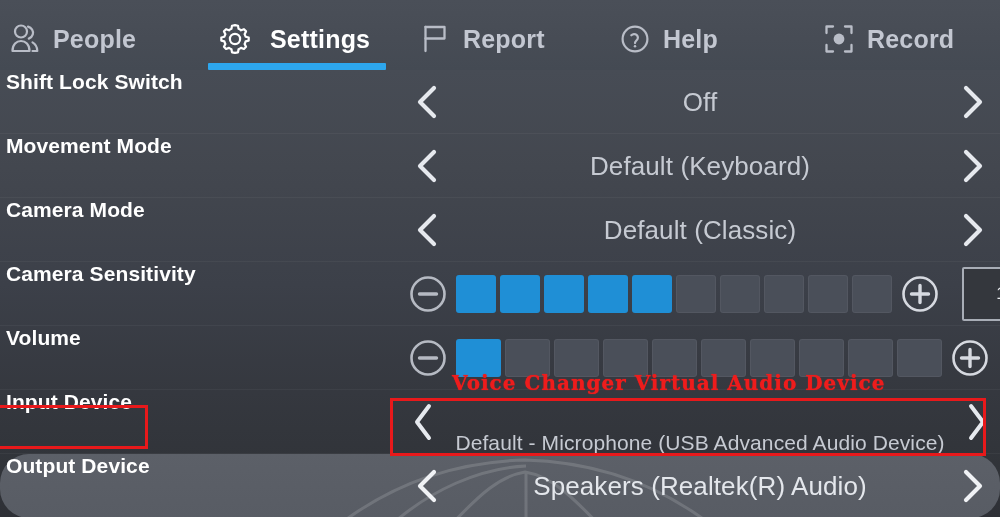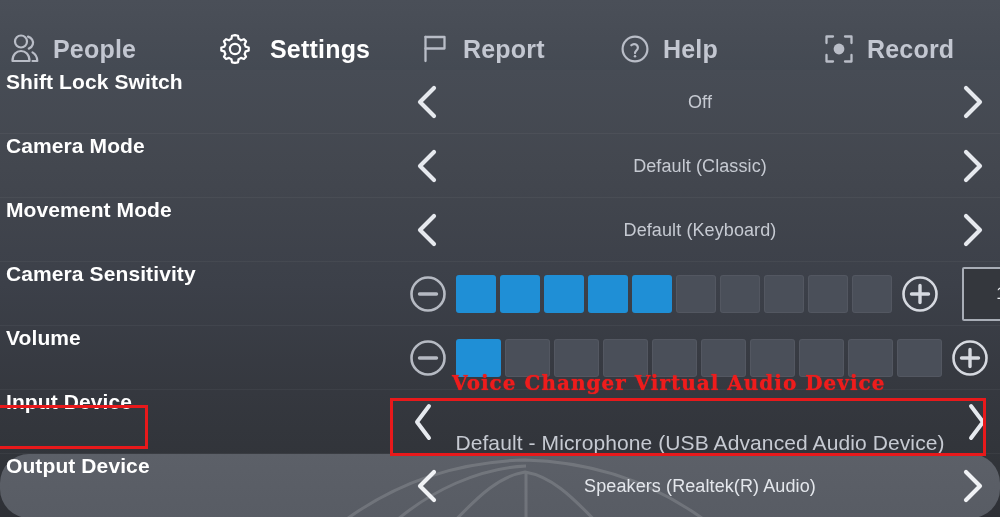--- a/index.html
+++ b/index.html
@@ -13,21 +13,21 @@
     background:#3a3f48;
     overflow:hidden;
   }
 
   
   .navbar{
     position:absolute;left:0;top:0;width:1000px;height:70px;
     background:linear-gradient(180deg,#4a4f58 0%,#474c55 55%,#444a53 100%);
     display:flex;align-items:flex-start;
     box-sizing:border-box;
-    padding-top:16px;
+    padding-top:6px;
   }
   .nav-tab{
     position:relative;height:66px;
     display:flex;align-items:center;
     gap:10px;
     padding:0 0 0 0;
     box-sizing:border-box;
     cursor:pointer;
   }
   .nav-tab .tab-inner{
@@ -77,21 +77,21 @@
     display:flex;align-items:center;
   }
   .arrow{
     width:54px;flex:0 0 54px;height:64px;
     display:flex;align-items:center;justify-content:center;
     cursor:pointer;
   }
   .arrow svg{display:block;}
   .row-value{
     flex:1 1 auto;text-align:center;
-    color:#c6cad2;font-size:18px;
+    color:#c6cad2;font-size:26px;
     white-space:nowrap;overflow:hidden;
     letter-spacing:.1px;
   }
 
   
   .row.highlight{
     background:linear-gradient(180deg,#5c6068 0%,#585c64 100%);
     border-radius:29px;
   }
   .row.highlight .row-value{color:#e4e7ec;}
@@ -245,45 +245,45 @@
         <div class="row-value">Off</div>
         <div class="arrow">
           <svg width="30" height="36" viewBox="0 0 30 36">
               <path d="M8 4 L22 18 L8 32" fill="none" stroke="#e6e9ee" stroke-width="4.2" stroke-linecap="round" stroke-linejoin="round"></path>
             </svg>
         </div>
       </div>
     </div>
 
     <div class="row sep">
+      <div class="row-label">Movement Mode</div>
+      <div class="row-control">
+        <div class="arrow">
+          <svg width="30" height="36" viewBox="0 0 30 36">
+              <path d="M22 4 L8 18 L22 32" fill="none" stroke="#e6e9ee" stroke-width="4.2" stroke-linecap="round" stroke-linejoin="round"></path>
+            </svg>
+        </div>
+        <div class="row-value">Default (Keyboard)</div>
+        <div class="arrow">
+          <svg width="30" height="36" viewBox="0 0 30 36">
+              <path d="M8 4 L22 18 L8 32" fill="none" stroke="#e6e9ee" stroke-width="4.2" stroke-linecap="round" stroke-linejoin="round"></path>
+            </svg>
+        </div>
+      </div>
+    </div>
+
+    <div class="row sep">
       <div class="row-label">Camera Mode</div>
       <div class="row-control">
         <div class="arrow">
           <svg width="30" height="36" viewBox="0 0 30 36">
               <path d="M22 4 L8 18 L22 32" fill="none" stroke="#e6e9ee" stroke-width="4.2" stroke-linecap="round" stroke-linejoin="round"></path>
             </svg>
         </div>
         <div class="row-value">Default (Classic)</div>
-        <div class="arrow">
-          <svg width="30" height="36" viewBox="0 0 30 36">
-              <path d="M8 4 L22 18 L8 32" fill="none" stroke="#e6e9ee" stroke-width="4.2" stroke-linecap="round" stroke-linejoin="round"></path>
-            </svg>
-        </div>
-      </div>
-    </div>
-
-    <div class="row sep">
-      <div class="row-label">Movement Mode</div>
-      <div class="row-control">
-        <div class="arrow">
-          <svg width="30" height="36" viewBox="0 0 30 36">
-              <path d="M22 4 L8 18 L22 32" fill="none" stroke="#e6e9ee" stroke-width="4.2" stroke-linecap="round" stroke-linejoin="round"></path>
-            </svg>
-        </div>
-        <div class="row-value">Default (Keyboard)</div>
         <div class="arrow">
           <svg width="30" height="36" viewBox="0 0 30 36">
               <path d="M8 4 L22 18 L8 32" fill="none" stroke="#e6e9ee" stroke-width="4.2" stroke-linecap="round" stroke-linejoin="round"></path>
             </svg>
         </div>
       </div>
     </div>
 
     <div class="row sep">
       <div class="row-label">Camera Sensitivity</div>

